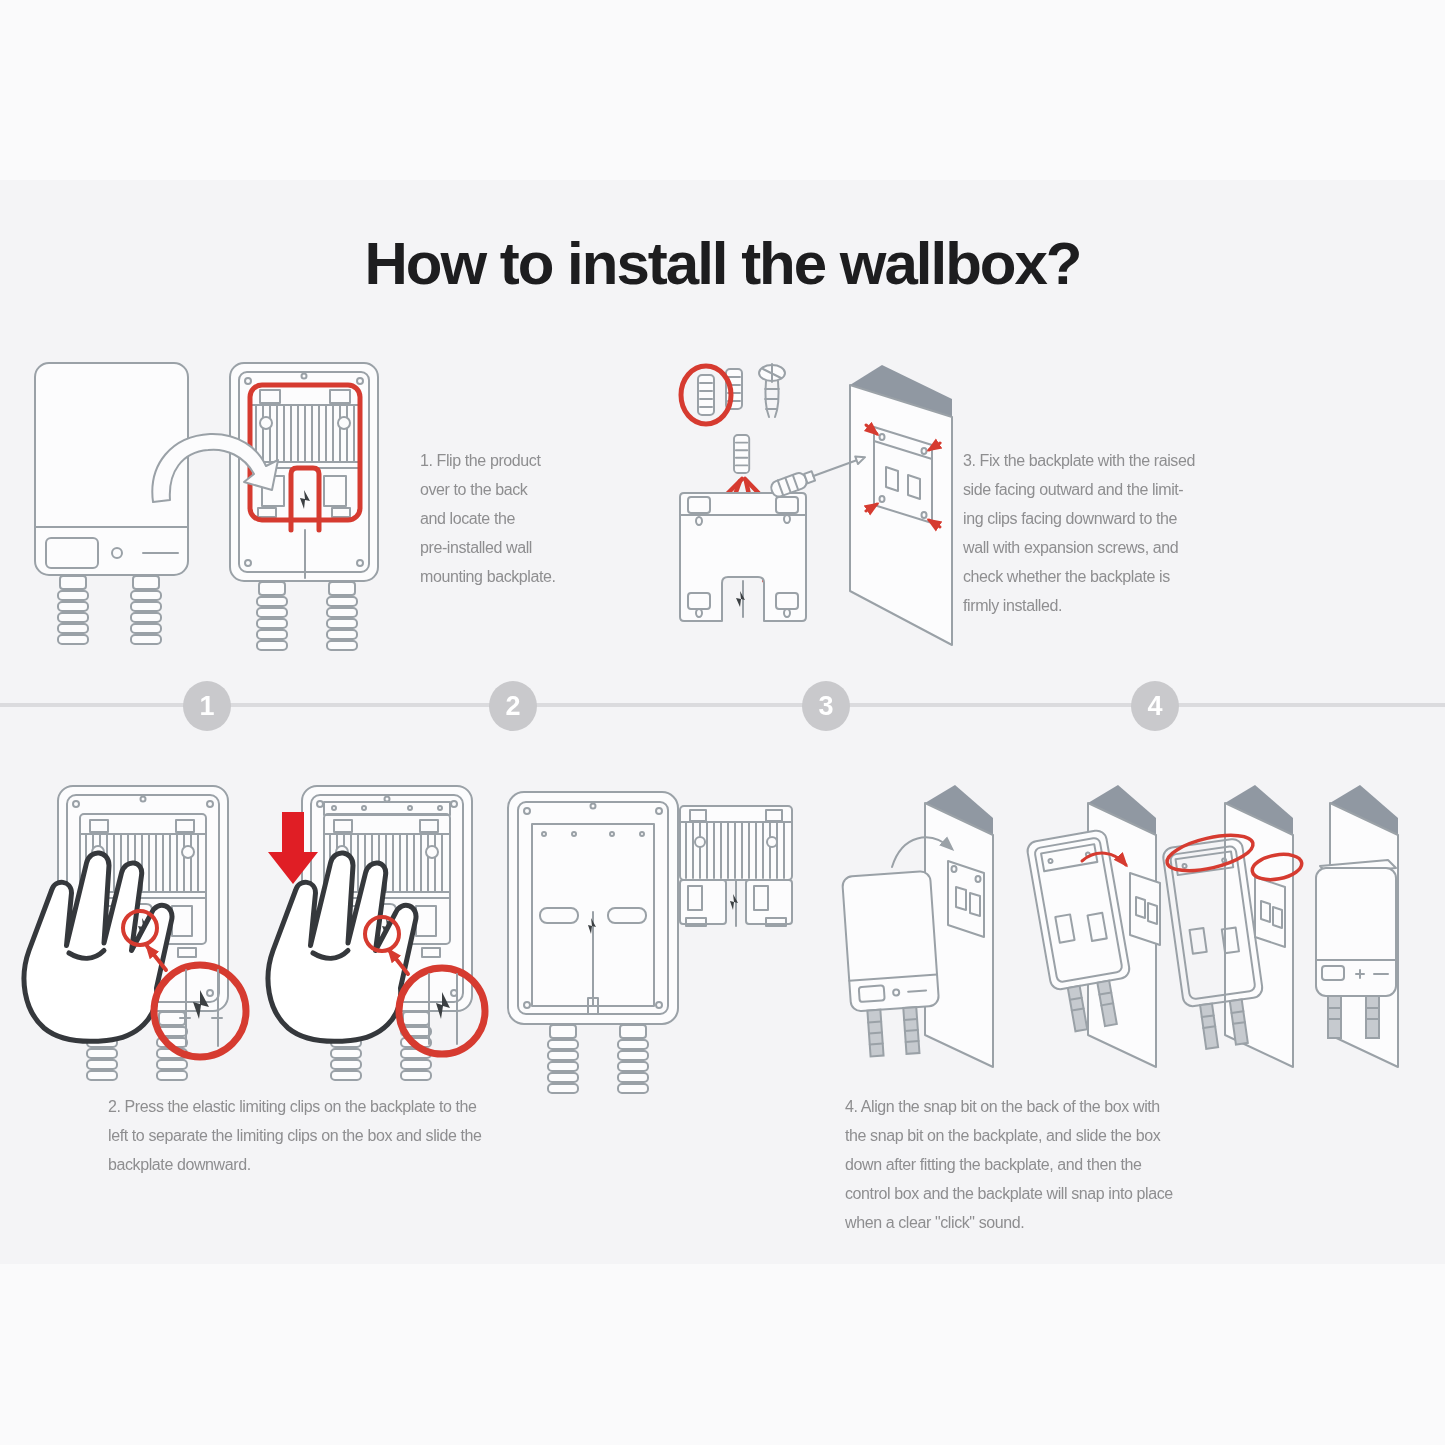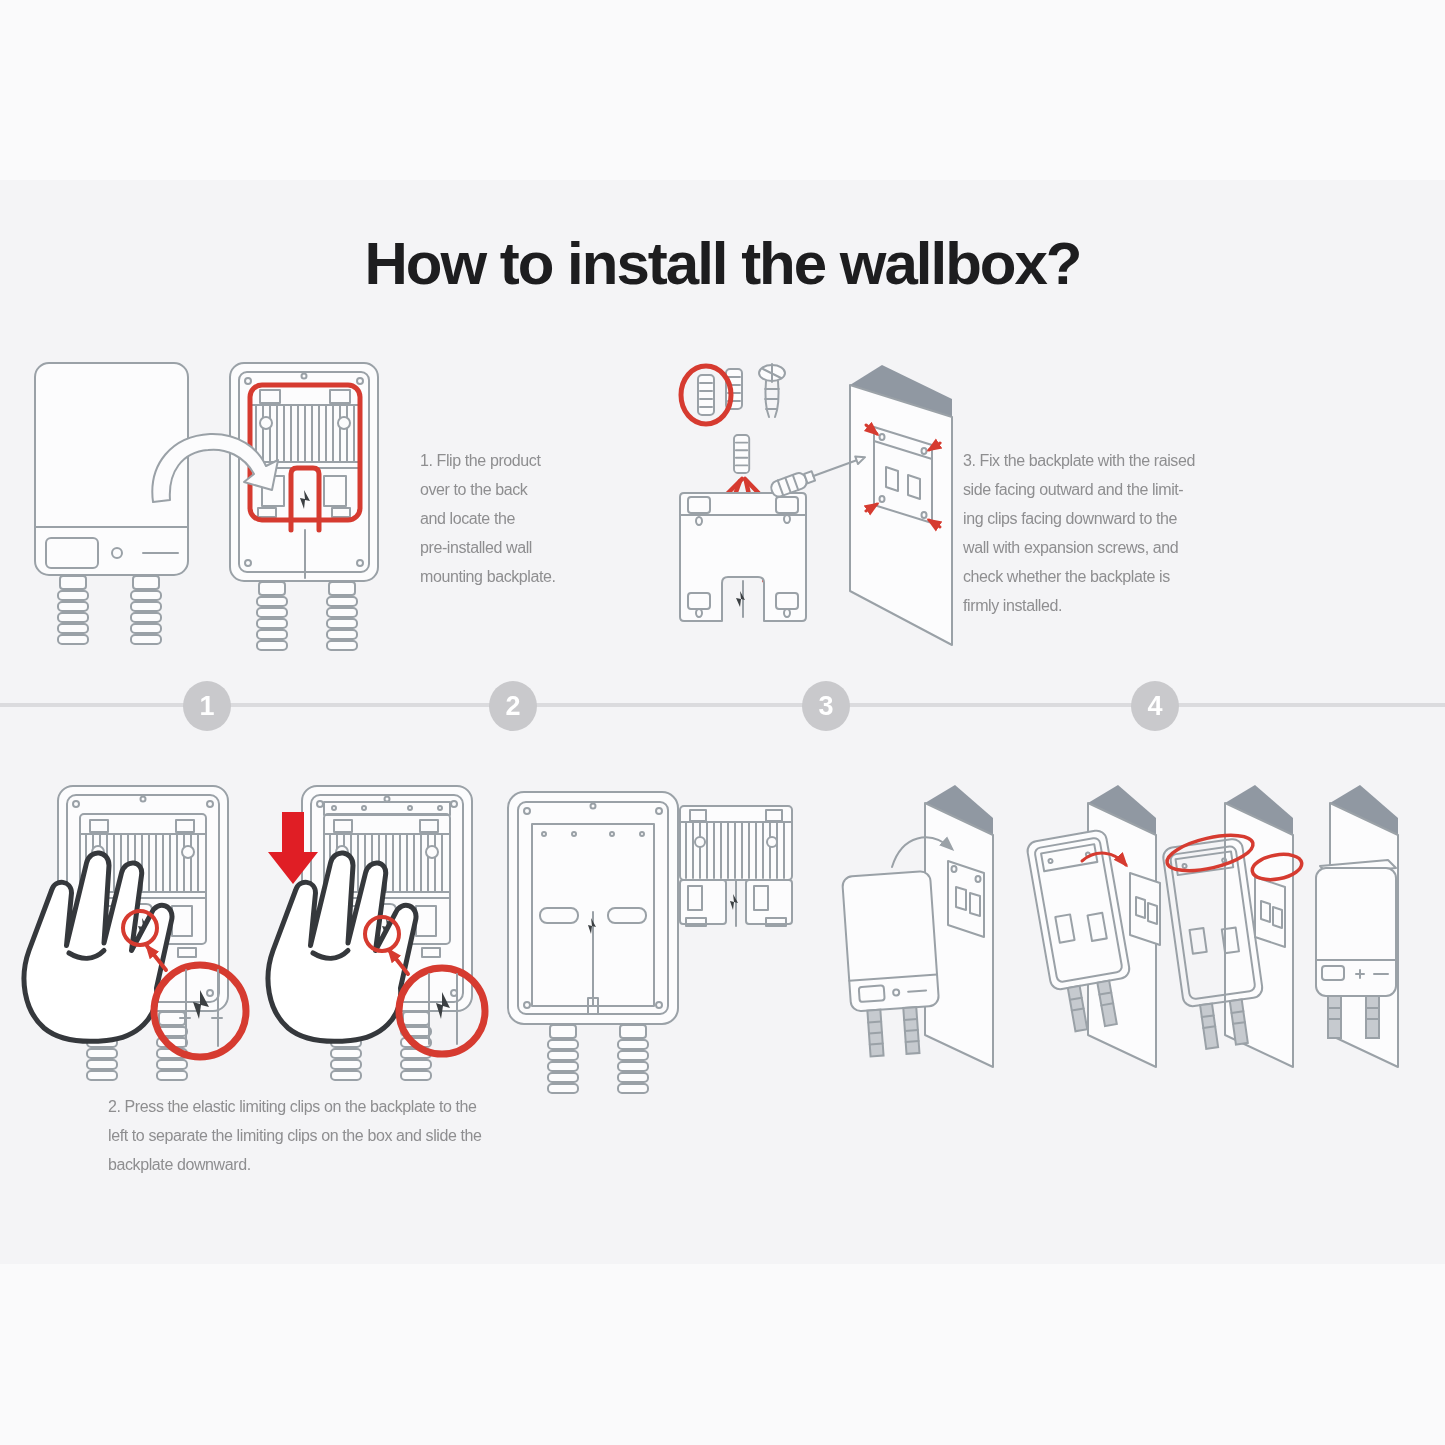--- a/index.html
+++ b/index.html
@@ -388,14 +388,19 @@
       <path class="ln" d="M0,100 H80"></path>
       <rect x="6" y="106" width="22" height="14" rx="3" class="ln"></rect>
       <path class="ln" d="M44,110 v8 M40,114 h8 M58,114 h14"></path>
       <rect x="12" y="136" width="13" height="42" class="pin"></rect>
       <path class="ln" d="M12,148 h13 M12,159 h13"></path>
       <rect x="50" y="136" width="13" height="42" class="pin"></rect>
       <path class="ln" d="M50,148 h13 M50,159 h13"></path>
     </g>
   </svg>
 
+  <div id="step4-text" class="step-text">4. Align the snap bit on the back of the box with
+the snap bit on the backplate, and slide the box
+down after fitting the backplate, and then the
+control box and the backplate will snap into place
+when a clear "click" sound.</div>
 
 </div>
 
 </body></html>

